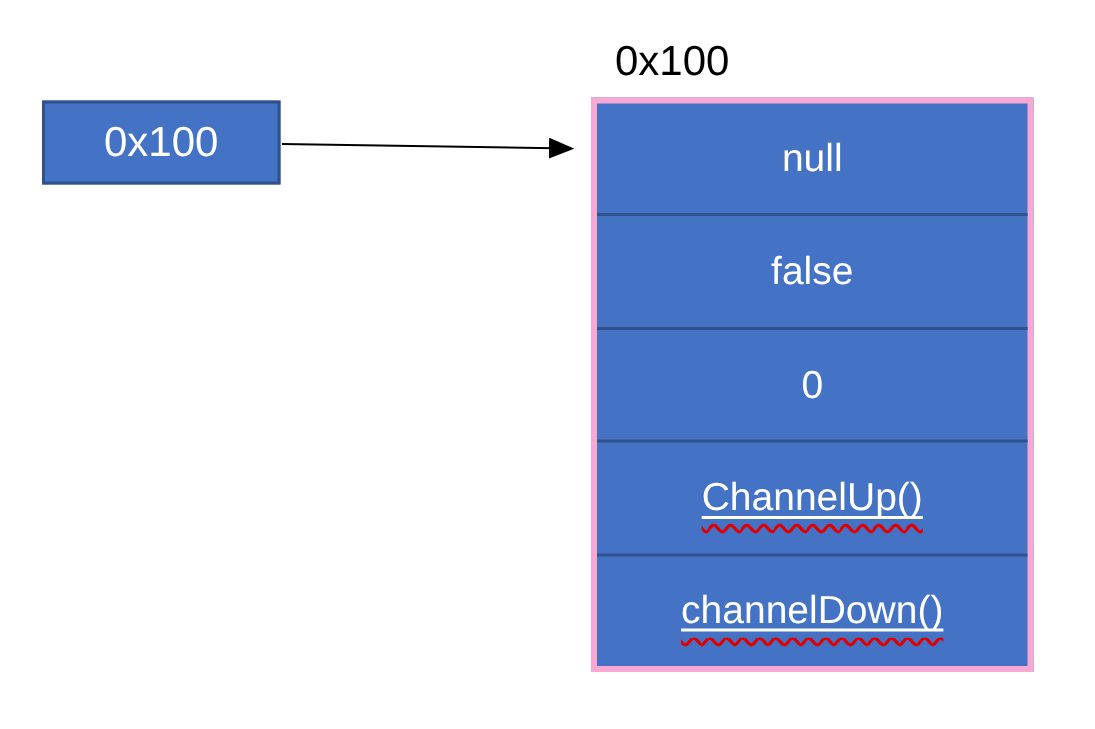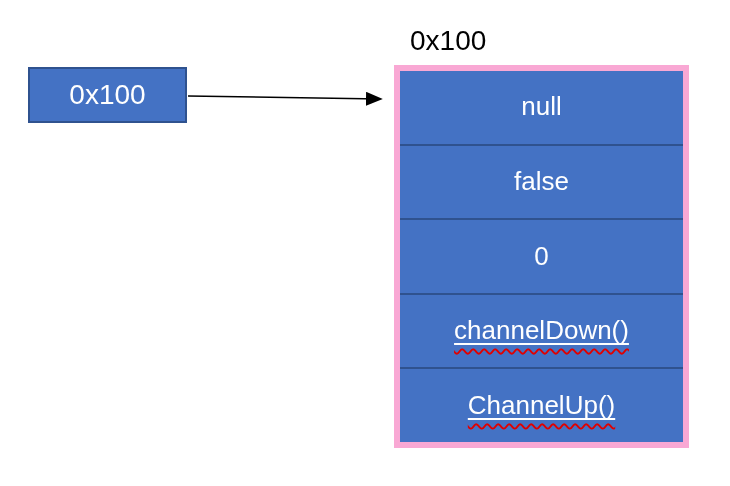--- a/index.html
+++ b/index.html
@@ -58,21 +58,21 @@
 
   
   .object-stack {
     position: absolute;
     left: 394px;
     top: 65px;
     width: 295px;
     height: 383px;
     box-sizing: border-box;
     background: #4472C4;
-    border: 6px solid #f9a8d4;
+    border: 4px solid #f9a8d4;
     display: flex;
     flex-direction: column;
   }
   .object-row {
     flex: 1 1 0;
     display: flex;
     align-items: center;
     justify-content: center;
   }
   .object-row + .object-row {
@@ -123,20 +123,20 @@
     <div class="object-row">
       <span class="cell-text">null</span>
     </div>
     <div class="object-row">
       <span class="cell-text">false</span>
     </div>
     <div class="object-row">
       <span class="cell-text">0</span>
     </div>
     <div class="object-row">
-      <span class="cell-text underline-white"><span class="underline-wavy">channelDown()</span></span>
+      <span class="cell-text underline-white"><span class="underline-wavy">ChannelUp()</span></span>
     </div>
     <div class="object-row">
-      <span class="cell-text underline-white"><span class="underline-wavy">ChannelUp()</span></span>
+      <span class="cell-text underline-white"><span class="underline-wavy">channelDown()</span></span>
     </div>
   </div>
 
 </div>
 
 </body></html>

